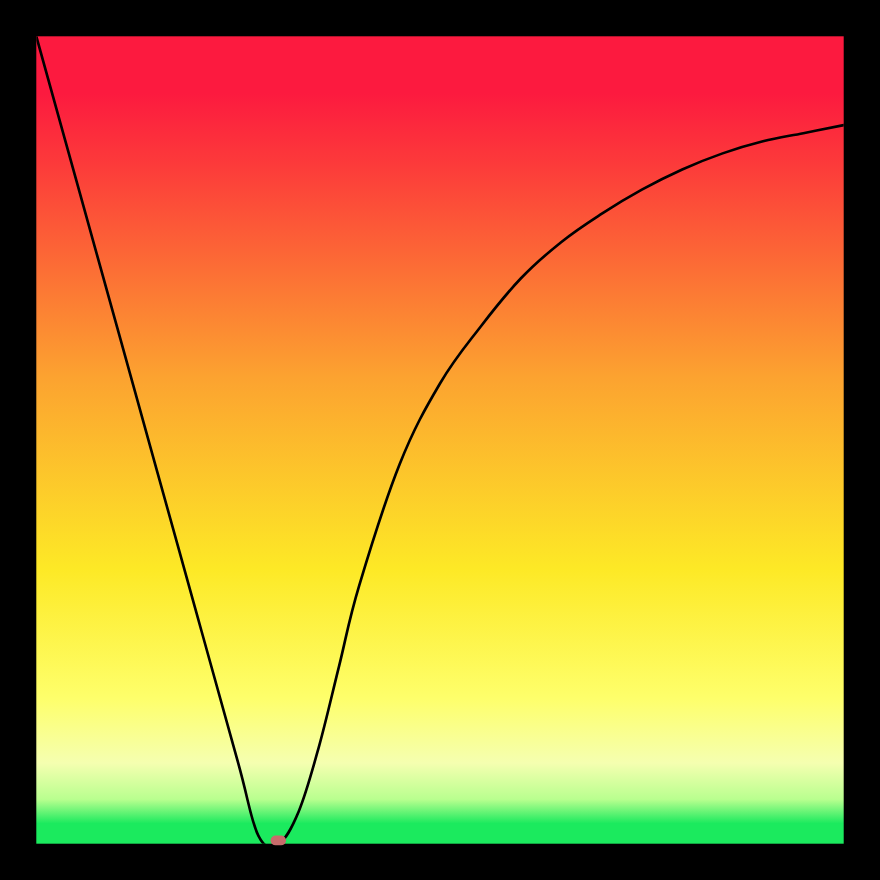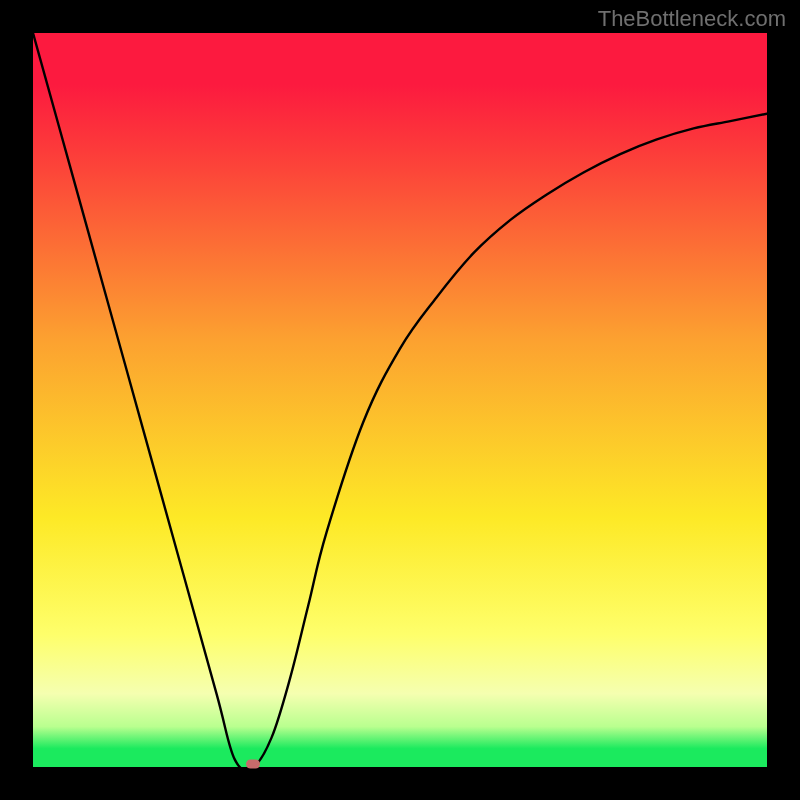--- a/index.html
+++ b/index.html
@@ -64,21 +64,20 @@
     height: 9px;
     border-radius: 5px;
     background: #c76b6b;
     transform: translate(-50%, -50%);
   }
 </style>
 </head>
 <body>
 
 <div class="frame">
-  <div class="watermark">TheBottleneck.com</div>
 
   <div class="plot-area">
     <svg class="curve" viewBox="0 0 734 734" preserveAspectRatio="none">
       <path id="curve-path" d="M 0.00 0.00 C 6.61 23.78, 23.49 84.56, 36.70 132.12 C 49.91 179.68, 60.19 216.68, 73.40 264.24 C 86.61 311.80, 96.89 348.80, 110.10 396.36 C 123.31 443.92, 133.59 480.92, 146.80 528.48 C 160.01 576.04, 173.59 624.93, 183.50 660.60 C 193.41 696.27, 195.24 713.45, 201.85 726.66 C 208.46 739.87, 213.59 737.96, 220.20 734.00 C 226.81 730.04, 231.94 720.49, 238.55 704.64 C 245.16 688.79, 250.29 669.70, 256.90 645.92 C 263.51 622.14, 268.64 598.94, 275.25 572.52 C 281.86 546.10, 283.69 532.15, 293.60 499.12 C 303.51 466.09, 317.09 422.05, 330.30 389.02 C 343.51 355.99, 353.79 338.08, 367.00 315.62 C 380.21 293.16, 390.49 281.42, 403.70 264.24 C 416.91 247.06, 427.19 234.07, 440.40 220.20 C 453.61 206.33, 463.89 197.74, 477.10 187.17 C 490.31 176.60, 500.59 170.07, 513.80 161.48 C 527.01 152.89, 537.29 146.73, 550.50 139.46 C 563.71 132.19, 573.99 127.06, 587.20 121.11 C 600.41 115.16, 610.69 111.05, 623.90 106.43 C 637.11 101.81, 647.39 98.72, 660.60 95.42 C 673.81 92.12, 684.09 90.72, 697.30 88.08 C 710.51 85.44, 727.39 82.06, 734.00 80.74" fill="none" stroke-width="2.4" stroke-linejoin="round" stroke-linecap="round" stroke="#000000"></path>
     </svg>
     <div id="min-dot" class="min-dot" style="left: 220.2px; top: 731px; background: rgb(199, 107, 107);"></div>
   </div>
 </div>
 
 </body></html>

